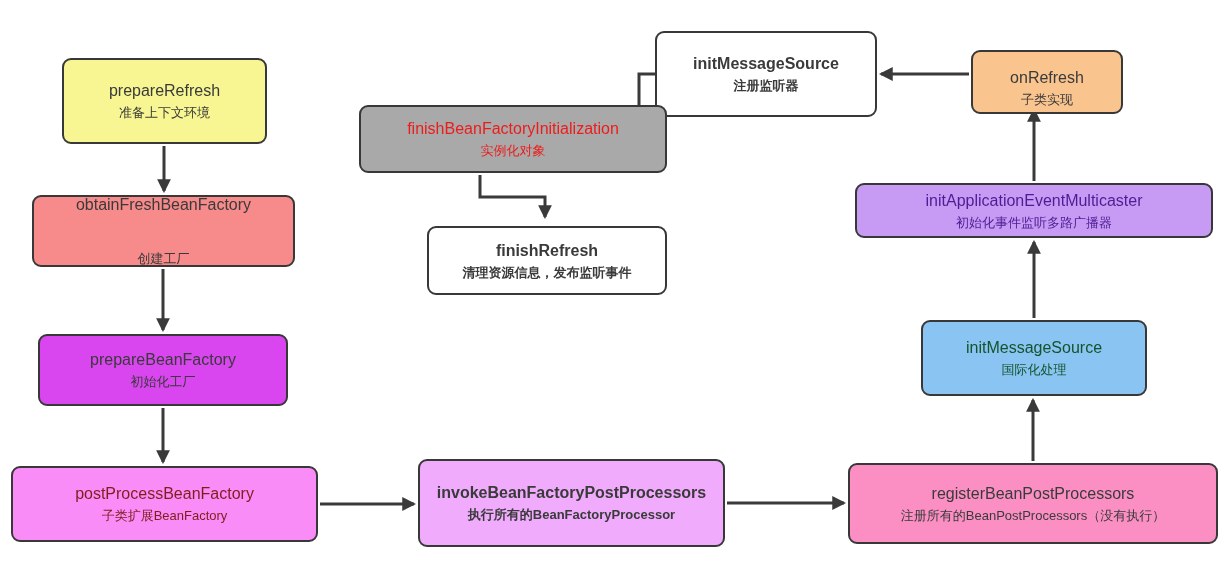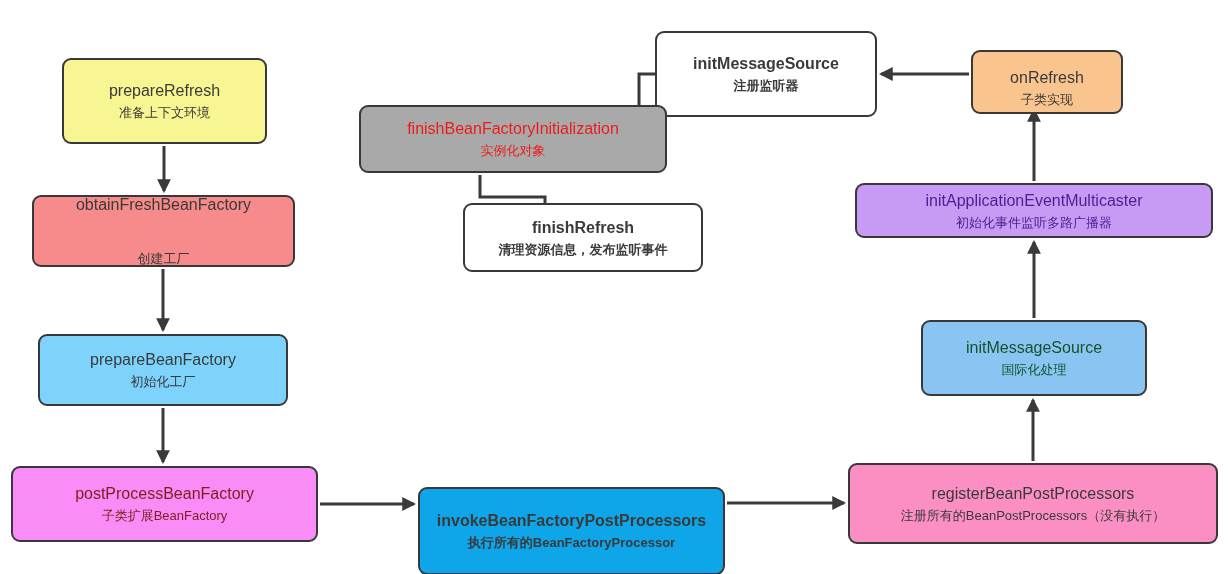--- a/index.html
+++ b/index.html
@@ -81,31 +81,31 @@
   <div class="node" style="left: 62px; top: 58px; width: 205px; height: 86px; background-color: rgb(247, 246, 146); color: rgb(58, 58, 58);">
     <div class="t1">prepareRefresh</div>
     <div class="t2">准备上下文环境</div>
   </div>
 
   <div class="node" style="left: 32px; top: 195px; width: 263px; height: 72px; background-color: rgb(247, 138, 138); color: rgb(58, 58, 58); gap: 32px;">
     <div class="t1">obtainFreshBeanFactory</div>
     <div class="t2">创建工厂</div>
   </div>
 
-  <div class="node" style="left: 38px; top: 334px; width: 250px; height: 72px; background-color: #7dd3fc; color: rgb(58, 58, 58);">
+  <div class="node" style="left: 38px; top: 334px; width: 250px; height: 72px; background-color: #d946ef; color: rgb(58, 58, 58);">
     <div class="t1">prepareBeanFactory</div>
     <div class="t2">初始化工厂</div>
   </div>
 
   <div class="node" style="left: 11px; top: 466px; width: 307px; height: 76px; background-color: rgb(250, 140, 248); color: #7f1d1d;">
     <div class="t1">postProcessBeanFactory</div>
     <div class="t2">子类扩展BeanFactory</div>
   </div>
 
-  <div class="node bold" style="left: 418px; top: 459px; width: 307px; height: 88px; background-color: #0ea5e9; color: rgb(58, 58, 58); margin-top: 28px;">
+  <div class="node bold" style="left: 418px; top: 459px; width: 307px; height: 88px; background-color: #f0abfc; color: rgb(58, 58, 58);">
     <div class="t1">invokeBeanFactoryPostProcessors</div>
     <div class="t2">执行所有的BeanFactoryProcessor</div>
   </div>
 
   <div class="node" style="left: 848px; top: 463px; width: 370px; height: 81px; background-color: rgb(251, 143, 195); color: rgb(58, 58, 58);">
     <div class="t1">registerBeanPostProcessors</div>
     <div class="t2">注册所有的BeanPostProcessors（没有执行）</div>
   </div>
 
   <div class="node" style="left: 921px; top: 320px; width: 226px; height: 76px; background-color: rgb(138, 196, 242); color: #14532d;">
@@ -126,18 +126,18 @@
   <div class="node bold" style="left: 655px; top: 31px; width: 222px; height: 86px; background-color: rgb(255, 255, 255); color: rgb(58, 58, 58);">
     <div class="t1">initMessageSource</div>
     <div class="t2">注册监听器</div>
   </div>
 
   <div class="node" style="left: 343px; top: 105px; width: 308px; height: 68px; background-color: rgb(169, 169, 169); color: rgb(236, 28, 28); margin-left: 16px;">
     <div class="t1">finishBeanFactoryInitialization</div>
     <div class="t2">实例化对象</div>
   </div>
 
-  <div class="node bold" style="left: 427px; top: 203px; width: 240px; height: 69px; background-color: rgb(255, 255, 255); color: rgb(58, 58, 58); margin-left: 36px;">
+  <div class="node bold" style="left: 427px; top: 226px; width: 240px; height: 69px; background-color: rgb(255, 255, 255); color: rgb(58, 58, 58);">
     <div class="t1">finishRefresh</div>
     <div class="t2">清理资源信息，发布监听事件</div>
   </div>
 
 </div>
 
 </body></html>

